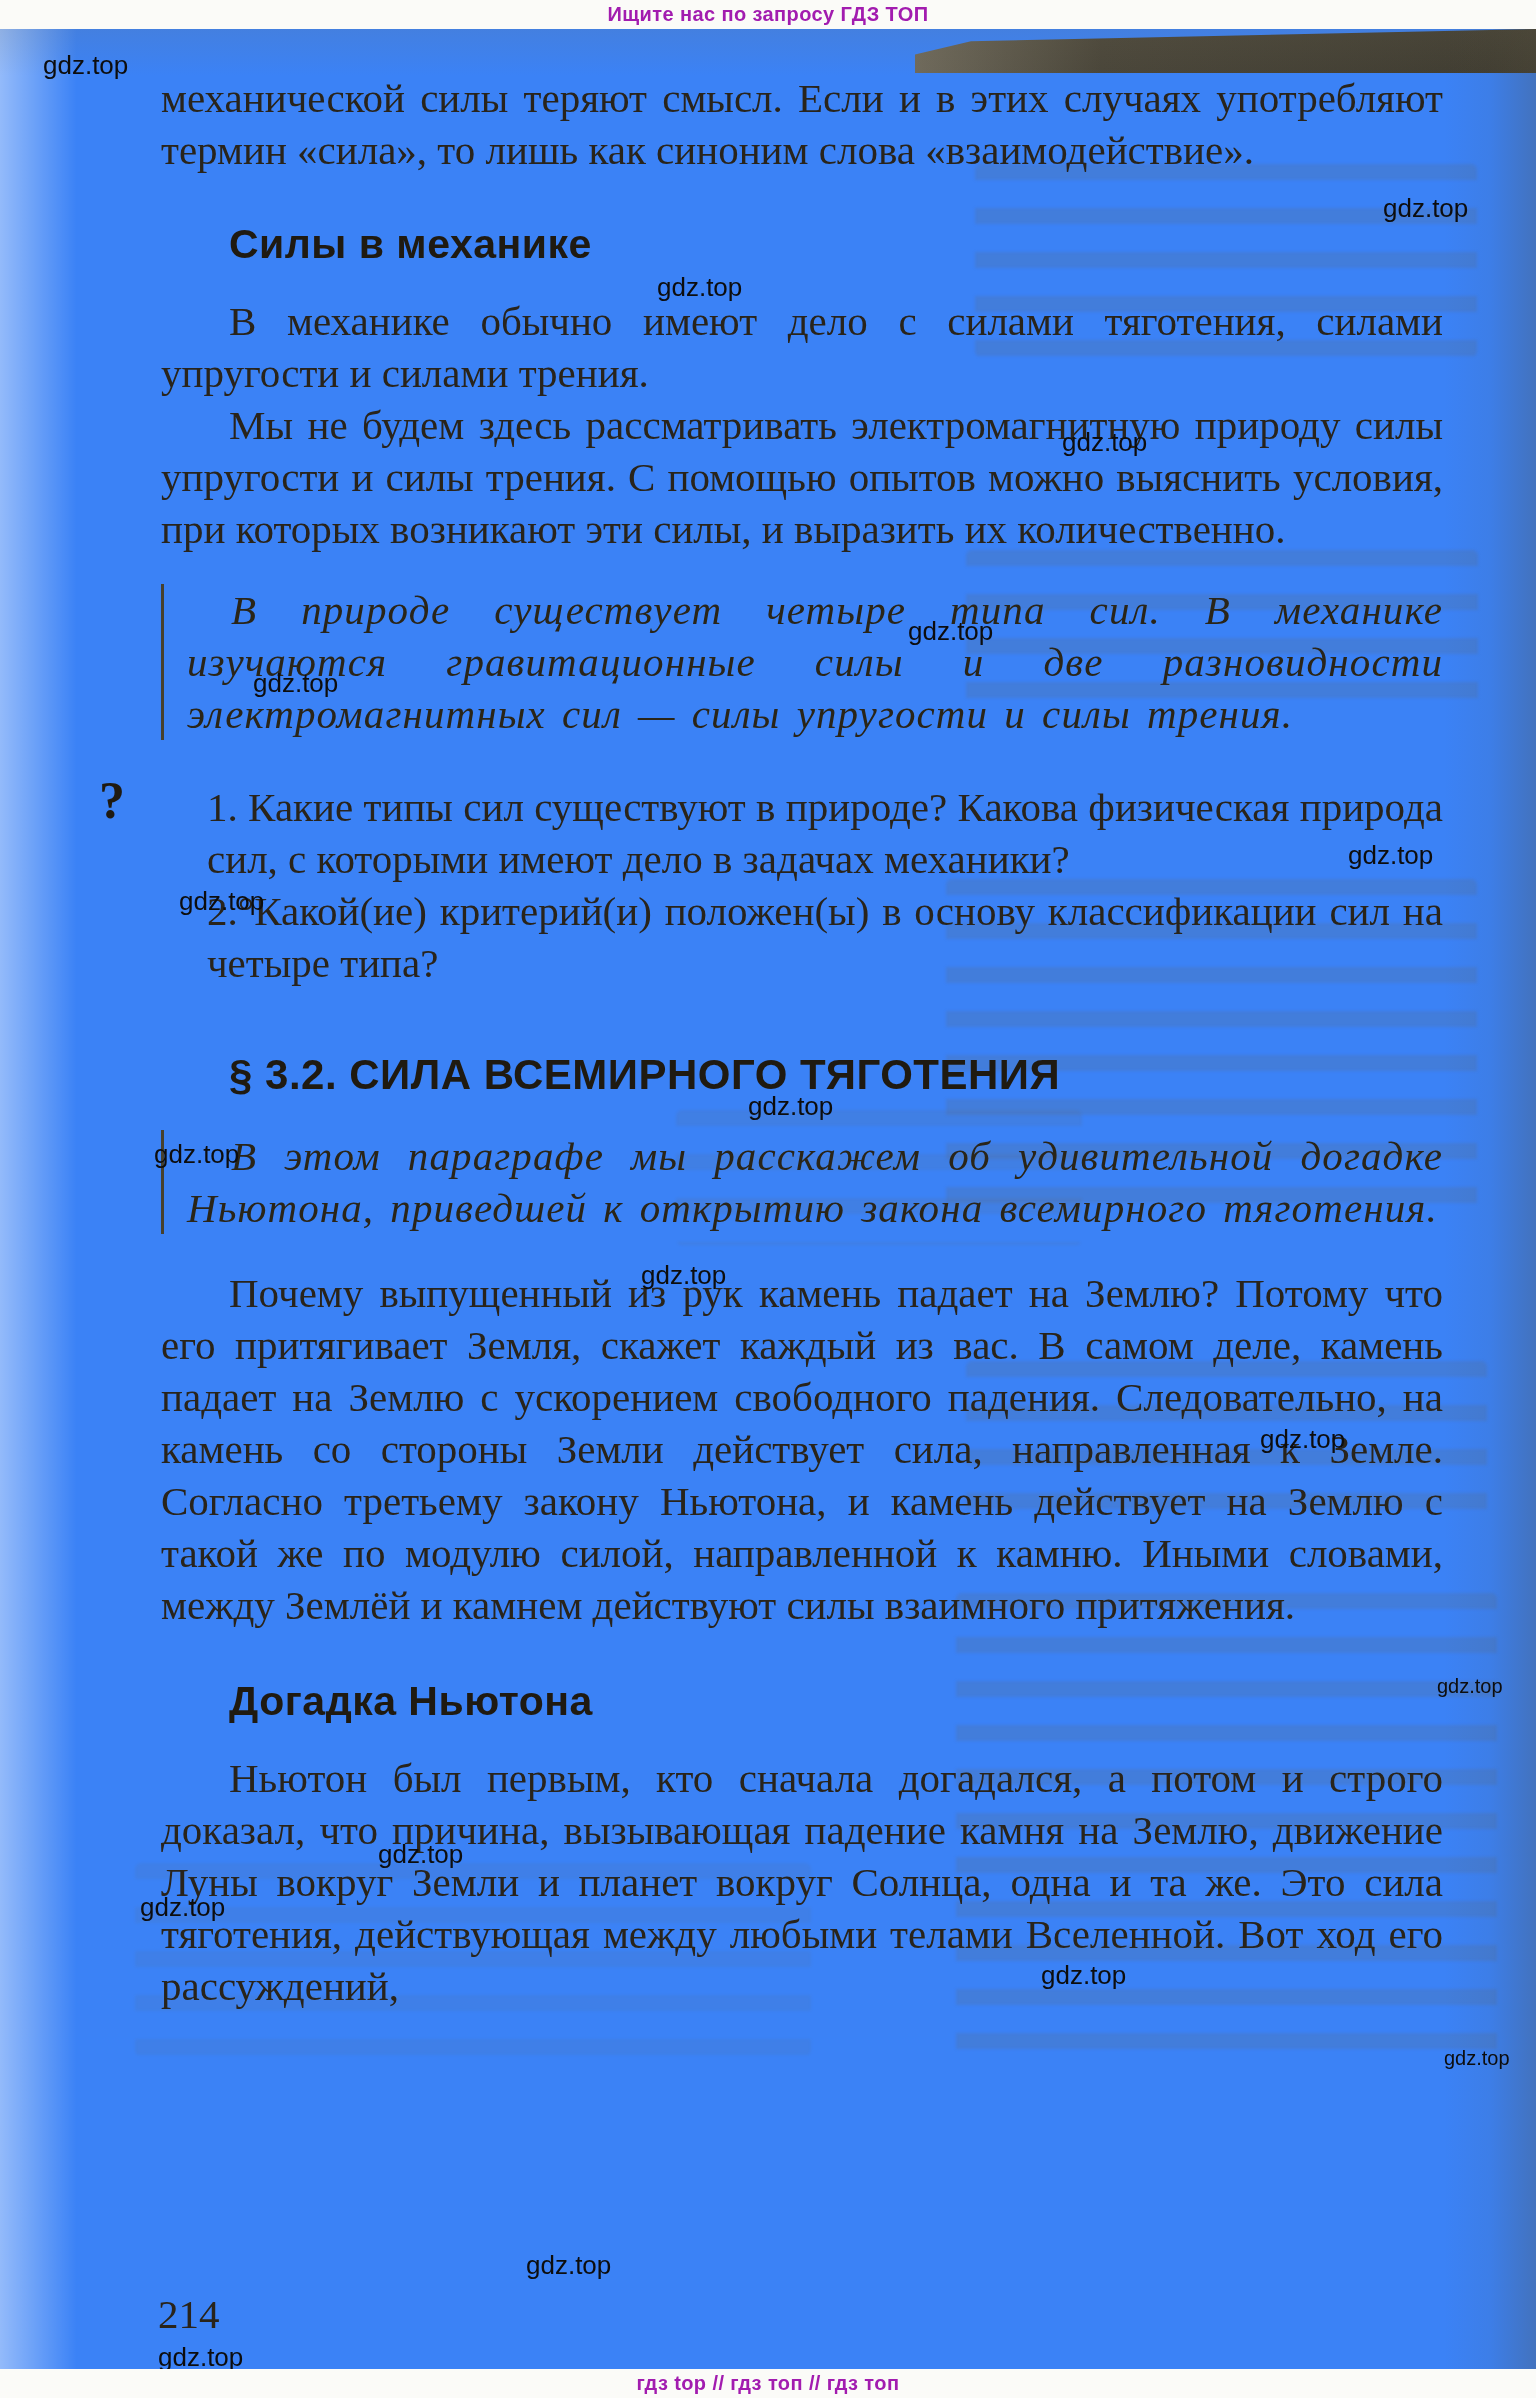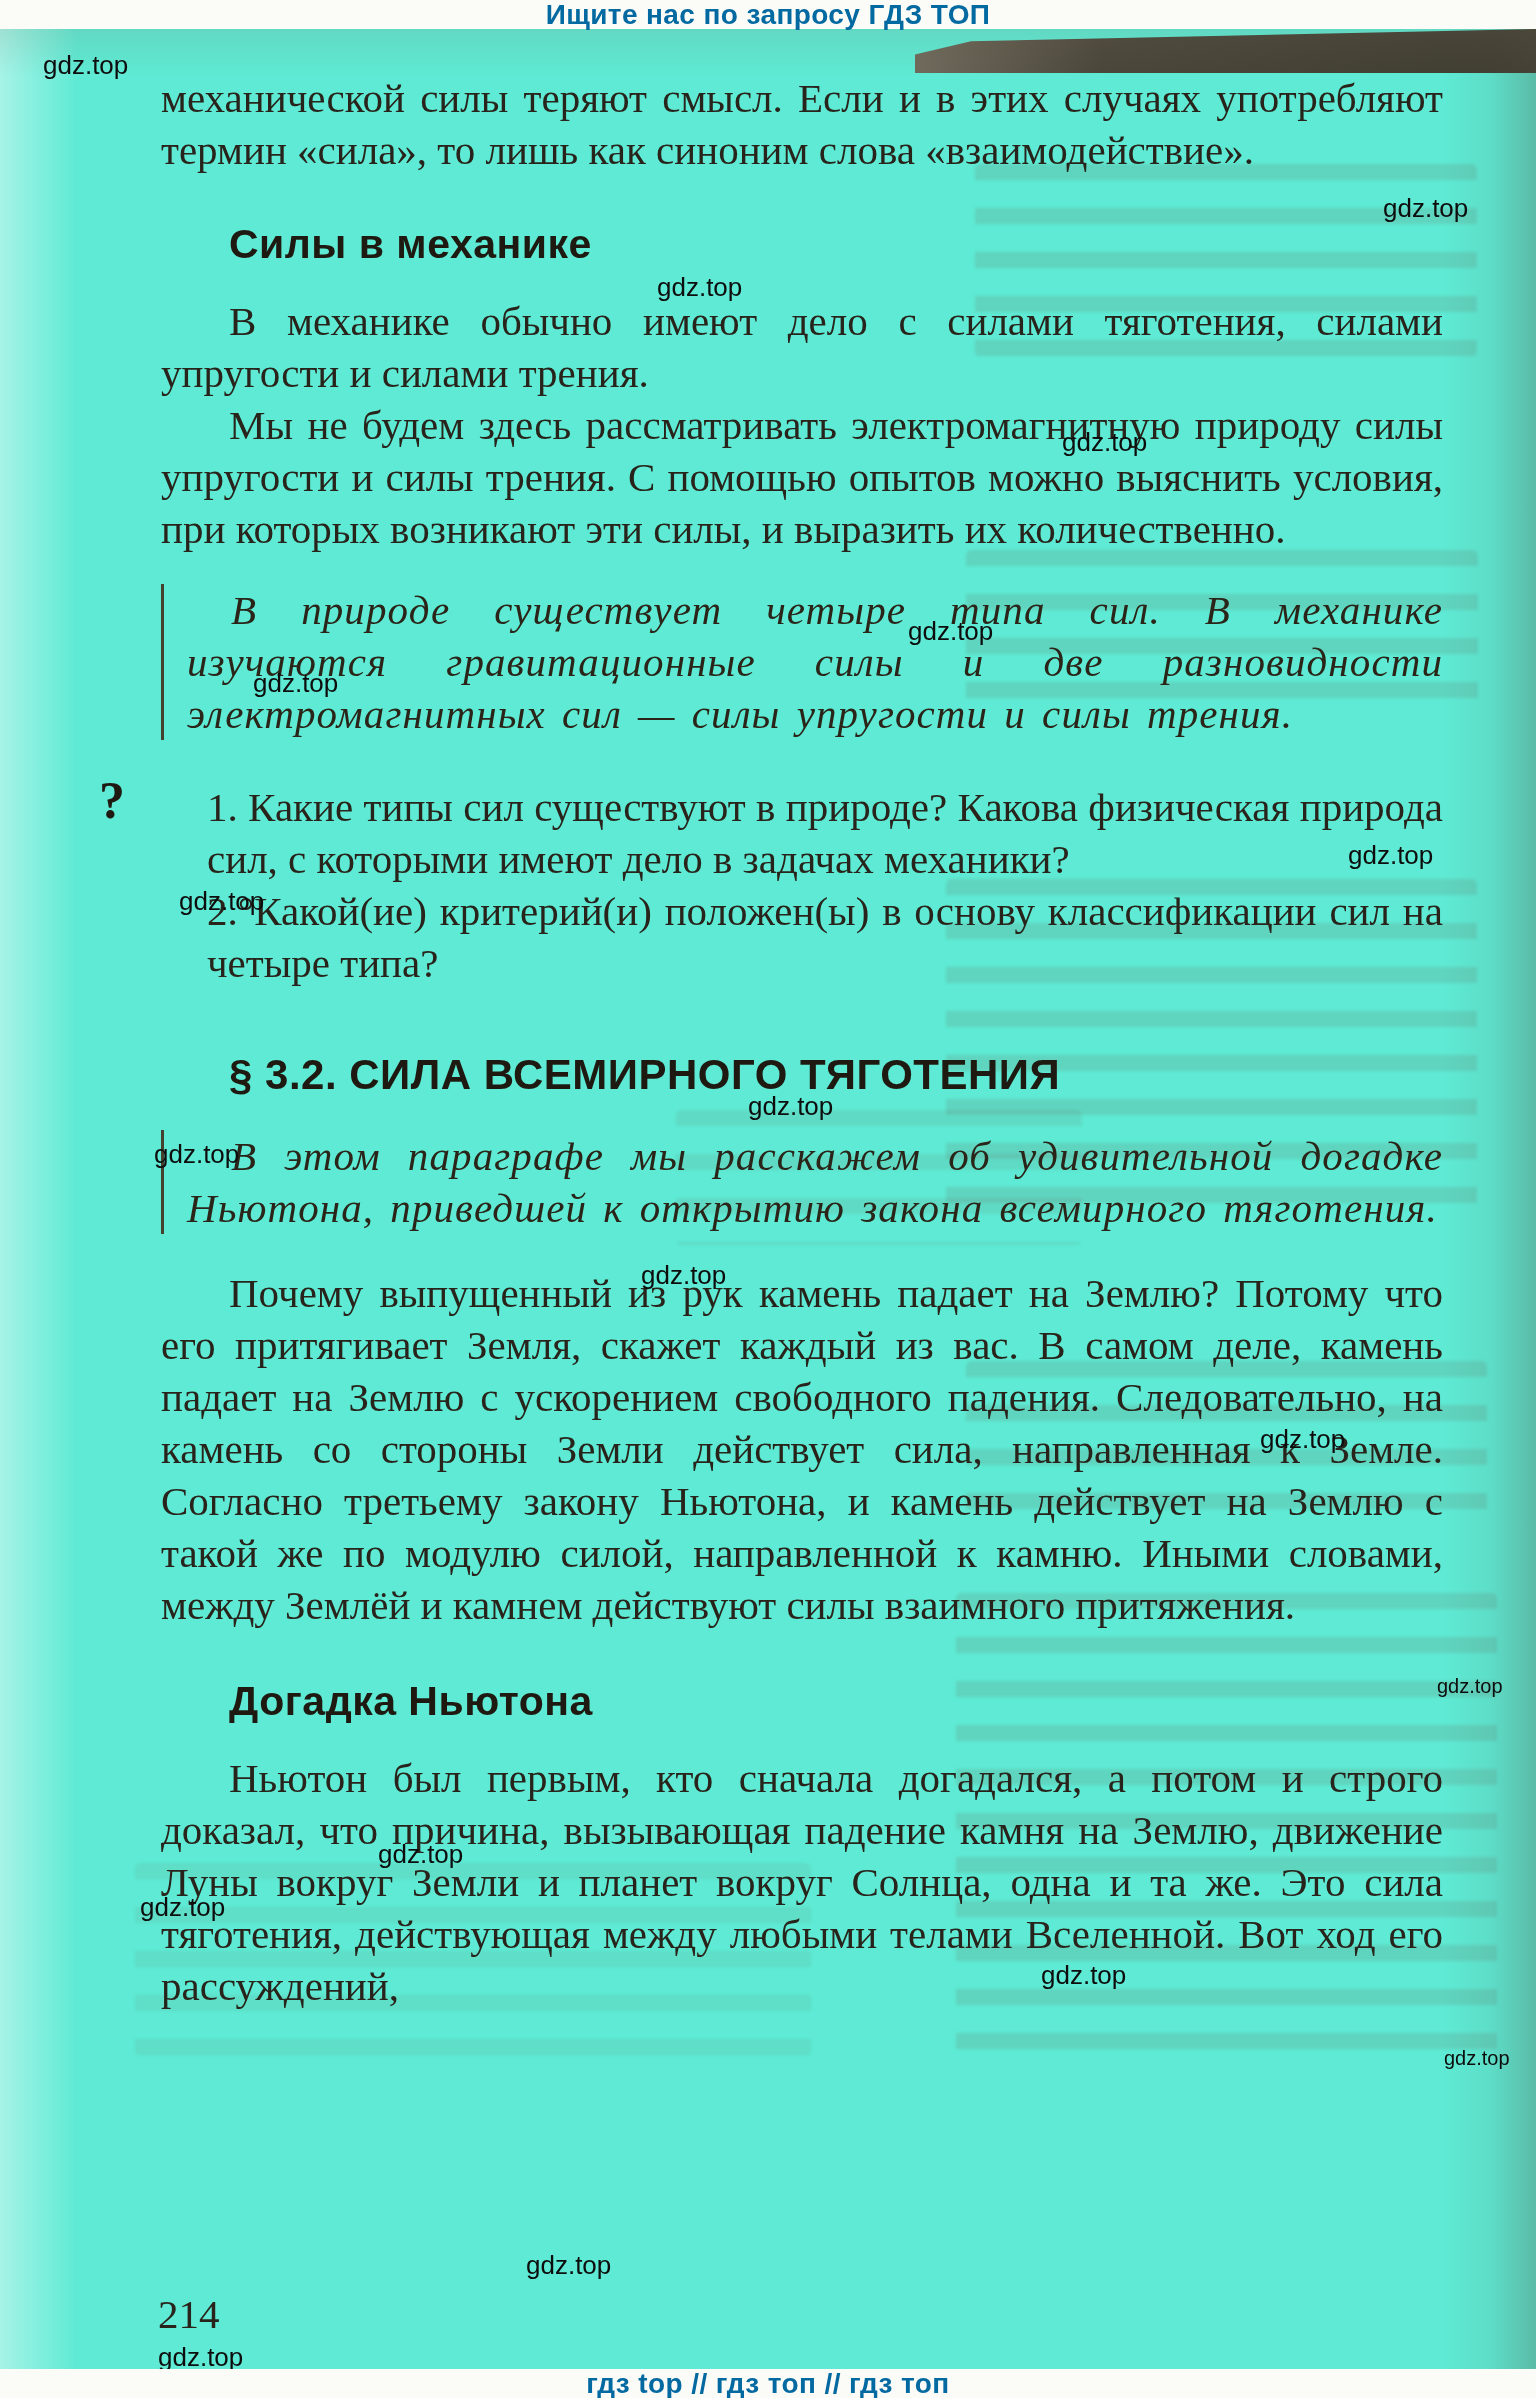--- a/index.html
+++ b/index.html
@@ -11,28 +11,28 @@
 
   
   .top-strip, .bottom-strip {
     position:absolute; left:0; right:0; height:29px;
     background:#fbfbf8; display:flex; align-items:center; justify-content:center;
     z-index:5;
   }
   .top-strip { top:0; }
   .bottom-strip { bottom:0;justify-content:center; }
   .banner {
-    color:#0369a1; font-family:"Liberation Sans", sans-serif;
-    font-weight:bold; font-size:28px; letter-spacing:0.4px;
+    color:#a21caf; font-family:"Liberation Sans", sans-serif;
+    font-weight:bold; font-size:20px; letter-spacing:0.4px;
   }
 
   
   .scan {
     position:absolute; top:29px; bottom:29px; left:0; right:0;
-    background:#5eead4;
+    background:#3b82f6;
   }
   .scan::before {
     content:""; position:absolute; inset:0; pointer-events:none; z-index:3;
     background:
       linear-gradient(to left,  rgba(84,78,60,0.30), rgba(84,78,60,0.08) 3%, rgba(84,78,60,0) 6%),
       linear-gradient(to bottom, rgba(120,112,88,0.14), rgba(120,112,88,0) 2%),
       linear-gradient(to right, rgba(255,255,255,0.45), rgba(255,255,255,0) 5%);
   }
   .dark-bar {
     position:absolute; top:0; left:915px; right:0; height:44px; z-index:2;

